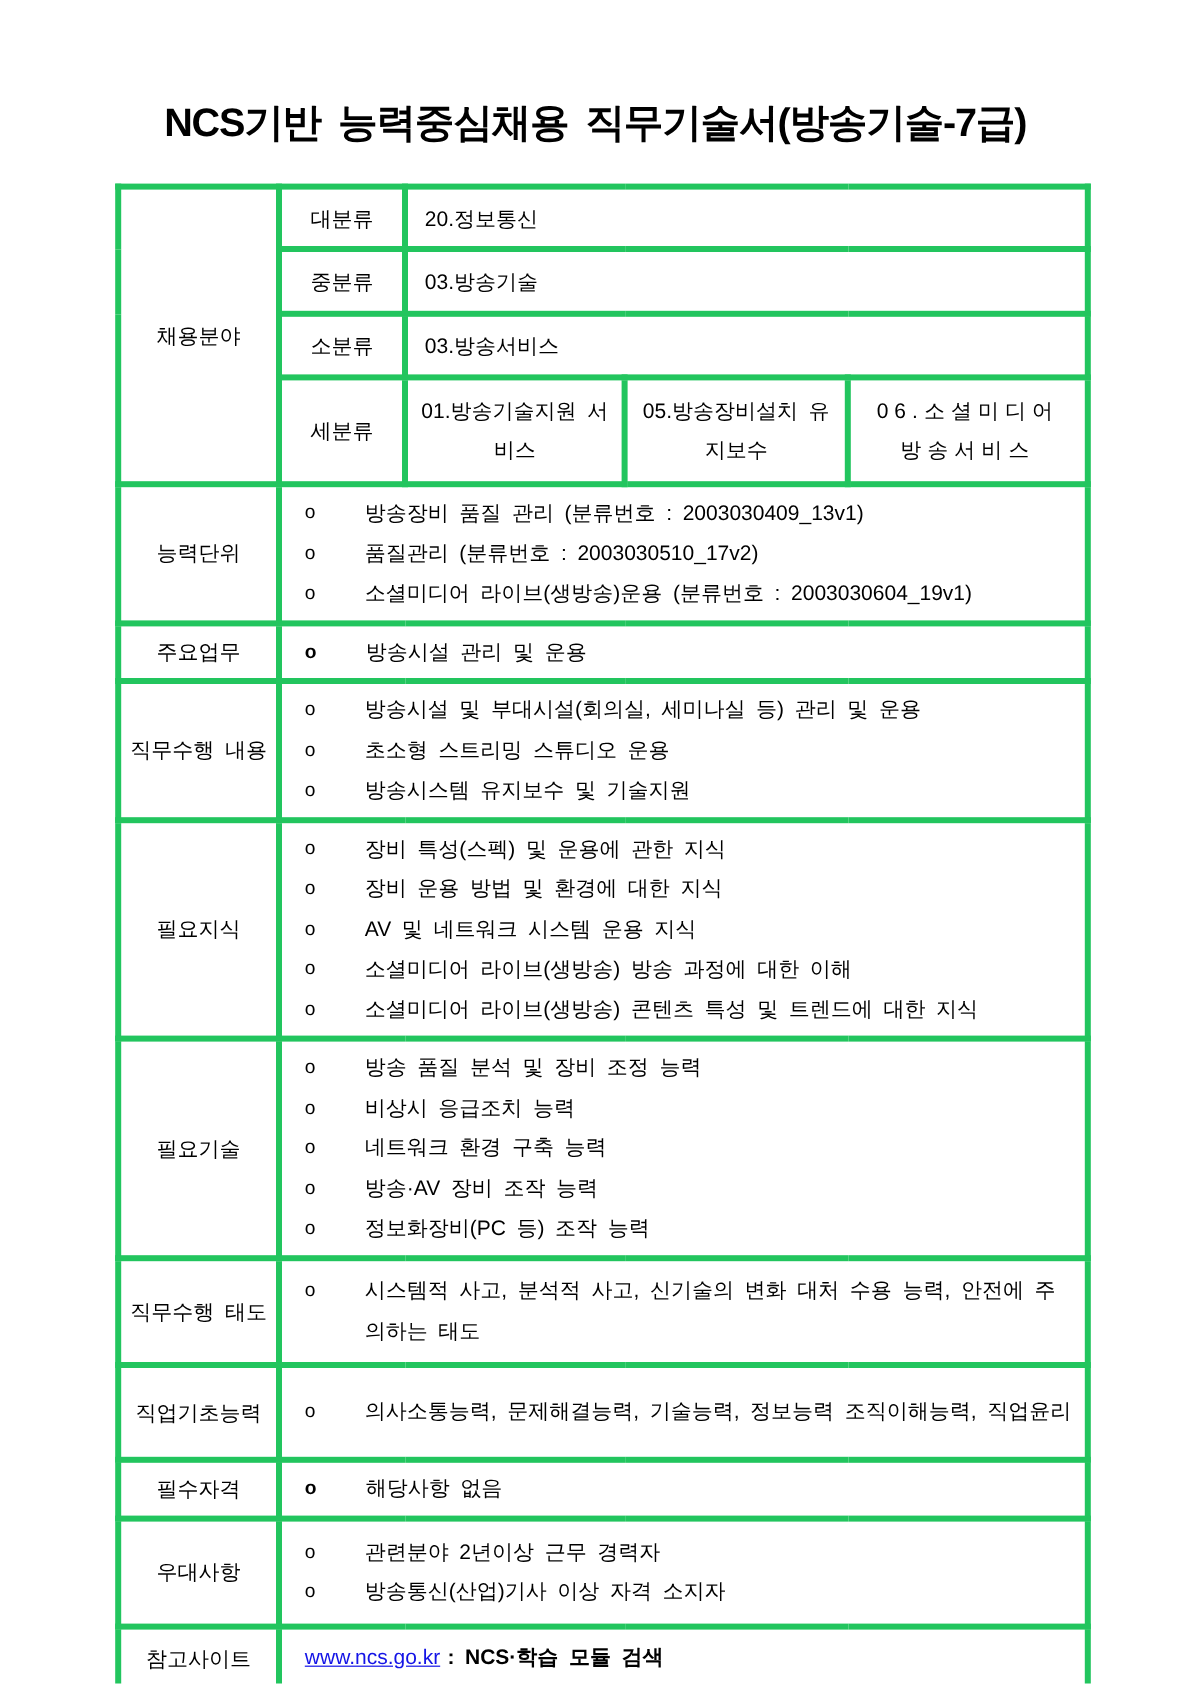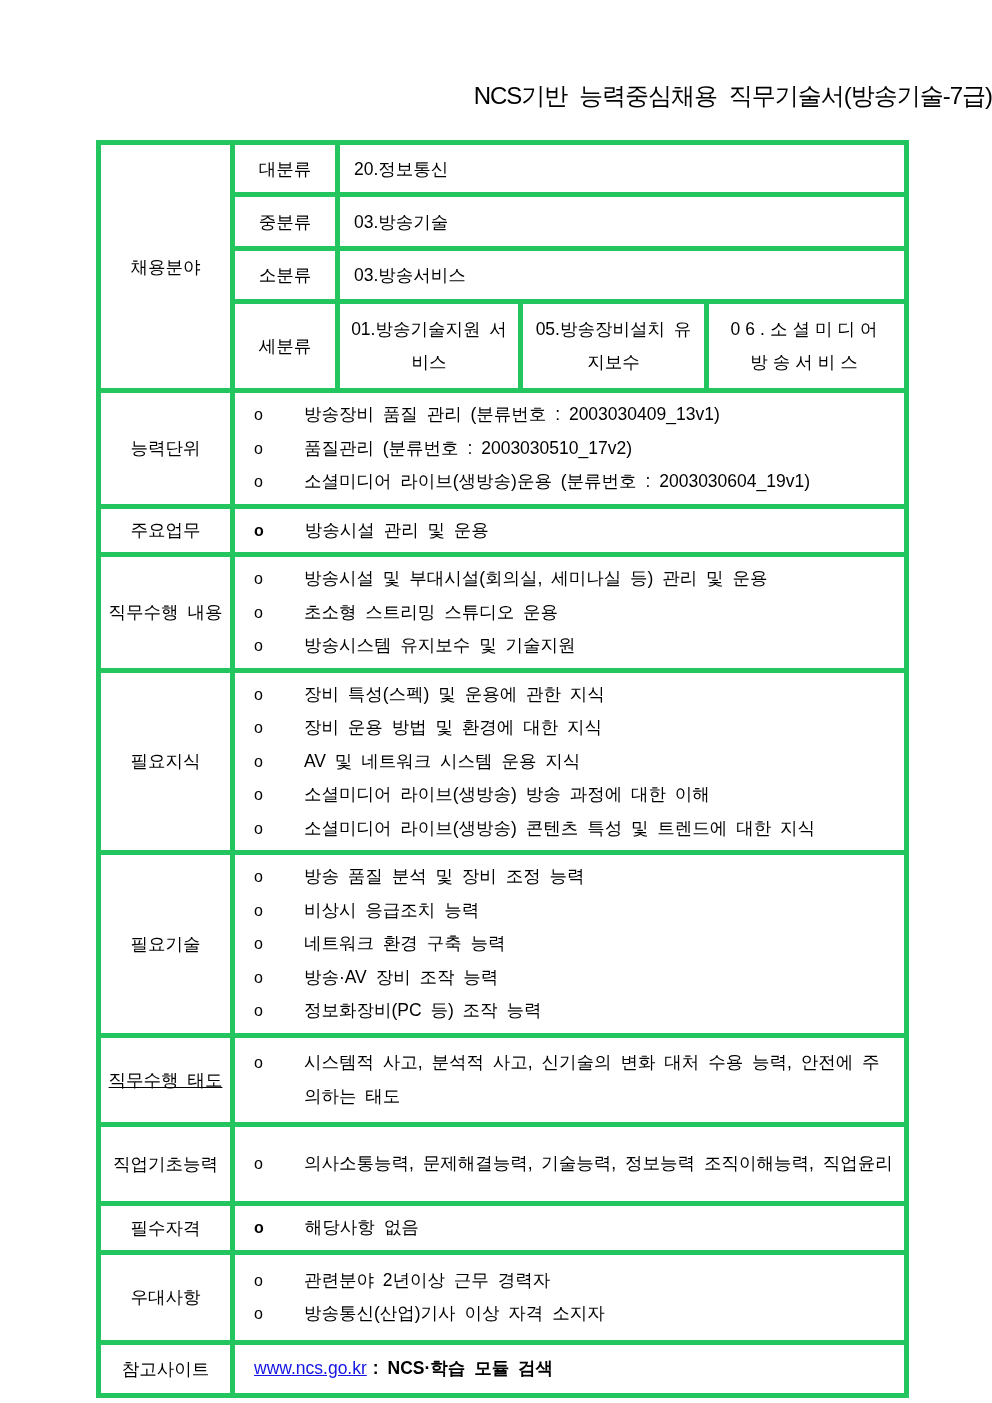--- a/index.html
+++ b/index.html
@@ -3,23 +3,23 @@
 <meta charset="utf-8">
 <style>
   html,body{margin:0;padding:0;background:#ffffff;color:#000;}
   body{
     width:992px;height:1403px;
     font-family:"Liberation Sans","DejaVu Sans",sans-serif;
     position:relative;
   }
   .page{padding-top:80px;}
   .title{
-    text-align:right;
-    font-size:24px;
-    font-weight:400;
+    text-align:center;
+    font-size:33px;
+    font-weight:700;
     letter-spacing:-1px;
     word-spacing:6px;
     margin:0 0 28px 0;
   }
   table.doc{
     border-collapse:collapse;
     table-layout:fixed;
     width:810px;
     margin:0 0 0 96px;
     border:2px solid #000;
@@ -70,21 +70,21 @@
   .footer{
     text-align:center;
     font-size:15px;
     margin-top:30px;
     letter-spacing:1px;
     word-spacing:6px;
   }
   
   .h45{height:43px;} .h47{height:45px;} .h46{height:44px;} .h82{height:80px;}
   .h100{height:98px;} .h41{height:39px;} .h105{height:103px;} .h172{height:170px;}
-  .h168{height:166px;} .h80{height:80px;text-decoration:underline;} .h72{height:70px;} .h42{height:40px;}
+  .h168{height:166px;} .h80{height:80px;} .h72{height:70px;} .h42{height:40px;}
   .h83{height:81px;margin-left:32px;} .href{height:44px;}
 </style>
 </head>
 <body>
 
 <div class="page">
 
   <h1 class="title">NCS기반 능력중심채용 직무기술서(방송기술-7급)</h1>
 
   <table class="doc">

